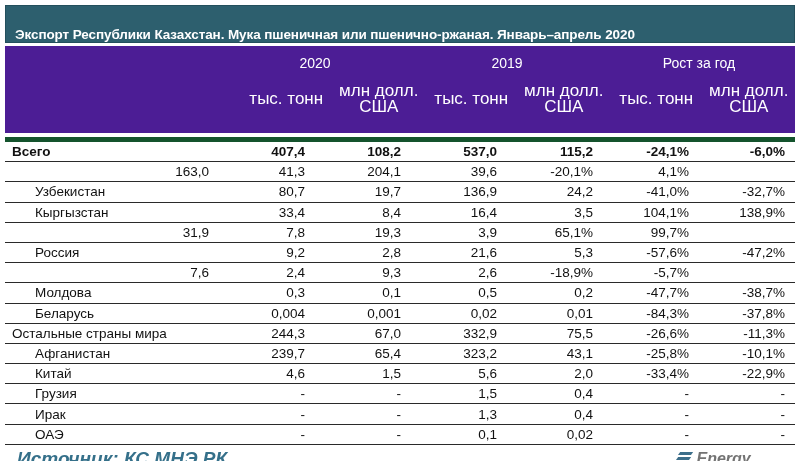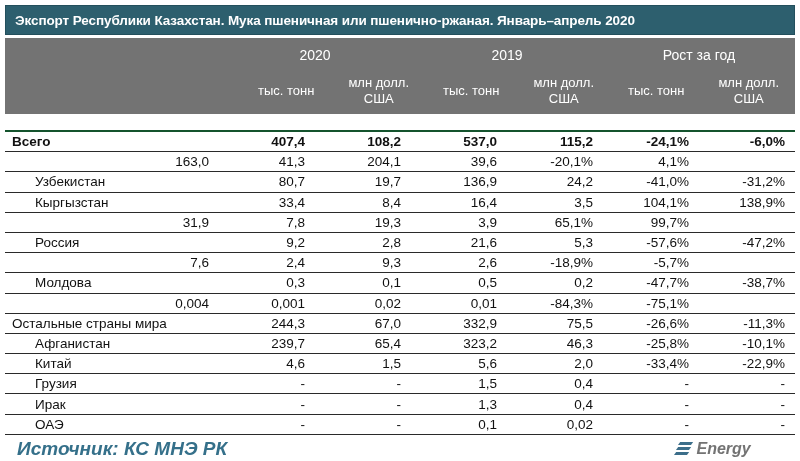--- a/index.html
+++ b/index.html
@@ -6,42 +6,42 @@
   body {
     width:800px; height:461px;
     background:#ffffff;
     font-family:"Liberation Sans", sans-serif;
     overflow:hidden;
   }
   .frame { width:790px; margin:0 auto; padding-top:5px; }
 
   
   .title-bar {
-    height:30px; box-sizing:border-box;
+    height:38px; box-sizing:border-box;
     background:#2d5f6e; border:1px solid #234f5c;
-    display:flex; align-items:center;
+    display:flex; align-items:flex-end;
     padding-left:9px; margin-bottom:3px;
   }
   .title-text { color:#ffffff; font-weight:bold; font-size:13.5px; letter-spacing:-0.1px; }
 
   
   .thead {
-    background:#737373; height:76px; box-sizing:border-box;
+    background:#4c1d95; height:87px; box-sizing:border-box;
     padding-top:9px; color:#ffffff;
   }
   .year-row { display:grid; grid-template-columns:214px repeat(3,1fr); font-size:14px; height:18px; }
   .year-cell { text-align:center; }
-  .units-row { display:grid; grid-template-columns:214px repeat(6,1fr); margin-top:3px; font-size:13px;padding-left:21px; }
+  .units-row { display:grid; grid-template-columns:214px repeat(6,1fr); margin-top:3px; font-size:17px;padding-left:21px; }
   .unit-cell {
     display:flex; flex-direction:column; justify-content:center; align-items:center;
     height:46px; line-height:16px; text-align:center;
   }
 
   
-  .tbody { margin-top:16px; border-top:2px solid #14532d; }
+  .tbody { margin-top:4px; border-top:5px solid #14532d; }
   .trow {
     display:grid; grid-template-columns:214px repeat(6,1fr);
     height:19.2px; border-bottom:1px solid #2a2a2a;
     align-items:center; font-size:13.5px; color:#111111;
   }
   .trow .cell.label { padding-left:7px; white-space:nowrap; }
   .trow.indent .cell.label { padding-left:30px; }
   .trow .cell.num { text-align:right; padding-right:10px; }
   .trow.bold { font-weight:bold; }
 
@@ -125,21 +125,21 @@
         <div class="cell num">-20,1%</div>
         <div class="cell num">4,1%</div>
       </div>
       <div class="trow indent">
         <div class="cell label">Узбекистан</div>
         <div class="cell num">80,7</div>
         <div class="cell num">19,7</div>
         <div class="cell num">136,9</div>
         <div class="cell num">24,2</div>
         <div class="cell num">-41,0%</div>
-        <div class="cell num">-31,2%</div>
+        <div class="cell num">-32,7%</div>
       </div>
       <div class="trow indent">
         <div class="cell label">Кыргызстан</div>
         <div class="cell num">33,4</div>
         <div class="cell num">8,4</div>
         <div class="cell num">16,4</div>
         <div class="cell num">3,5</div>
         <div class="cell num">104,1%</div>
         <div class="cell num">138,9%</div>
       </div>
@@ -171,42 +171,43 @@
       <div class="trow indent">
         <div class="cell label">Молдова</div>
         <div class="cell num">0,3</div>
         <div class="cell num">0,1</div>
         <div class="cell num">0,5</div>
         <div class="cell num">0,2</div>
         <div class="cell num">-47,7%</div>
         <div class="cell num">-38,7%</div>
       </div>
       <div class="trow indent">
+        <div class="cell label">Беларусь</div>
         <div class="cell num">0,004</div>
         <div class="cell num">0,001</div>
         <div class="cell num">0,02</div>
         <div class="cell num">0,01</div>
         <div class="cell num">-84,3%</div>
-        <div class="cell num">-75,1%</div>
+        <div class="cell num">-37,8%</div>
       </div>
       <div class="trow">
         <div class="cell label">Остальные страны мира</div>
         <div class="cell num">244,3</div>
         <div class="cell num">67,0</div>
         <div class="cell num">332,9</div>
         <div class="cell num">75,5</div>
         <div class="cell num">-26,6%</div>
         <div class="cell num">-11,3%</div>
       </div>
       <div class="trow indent">
         <div class="cell label">Афганистан</div>
         <div class="cell num">239,7</div>
         <div class="cell num">65,4</div>
         <div class="cell num">323,2</div>
-        <div class="cell num">46,3</div>
+        <div class="cell num">43,1</div>
         <div class="cell num">-25,8%</div>
         <div class="cell num">-10,1%</div>
       </div>
       <div class="trow indent">
         <div class="cell label">Китай</div>
         <div class="cell num">4,6</div>
         <div class="cell num">1,5</div>
         <div class="cell num">5,6</div>
         <div class="cell num">2,0</div>
         <div class="cell num">-33,4%</div>

